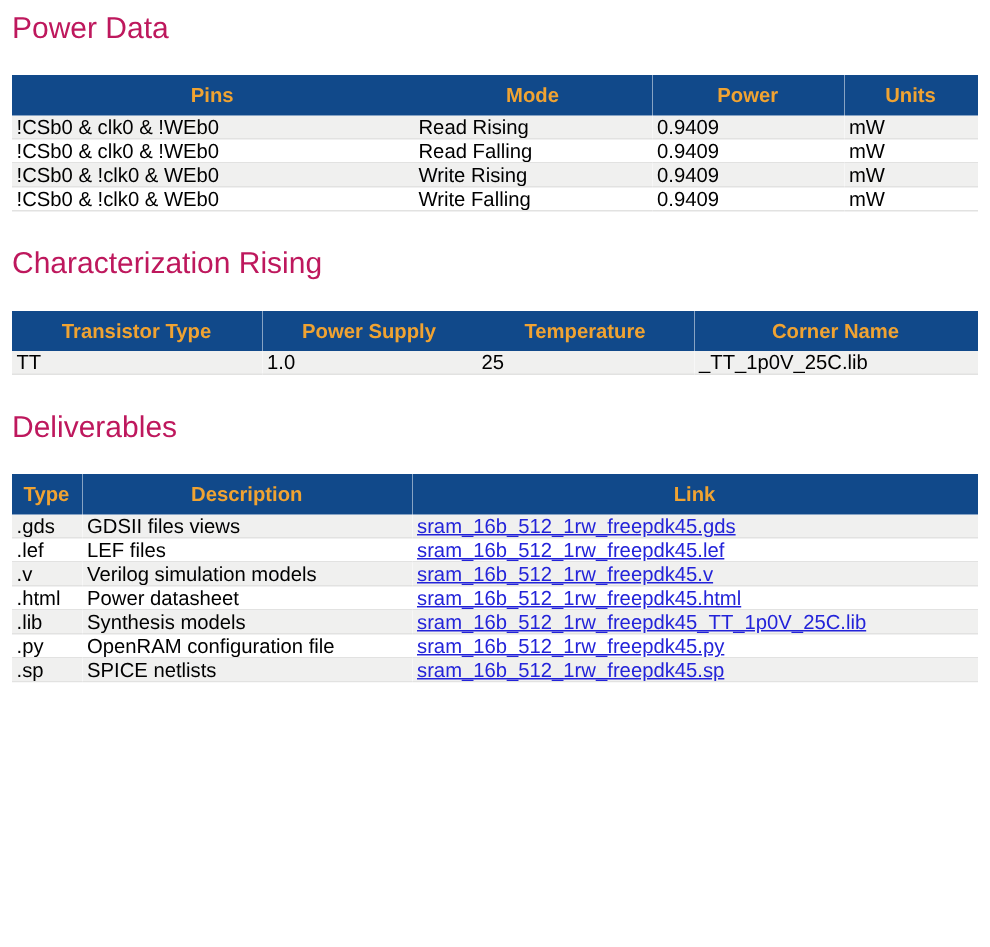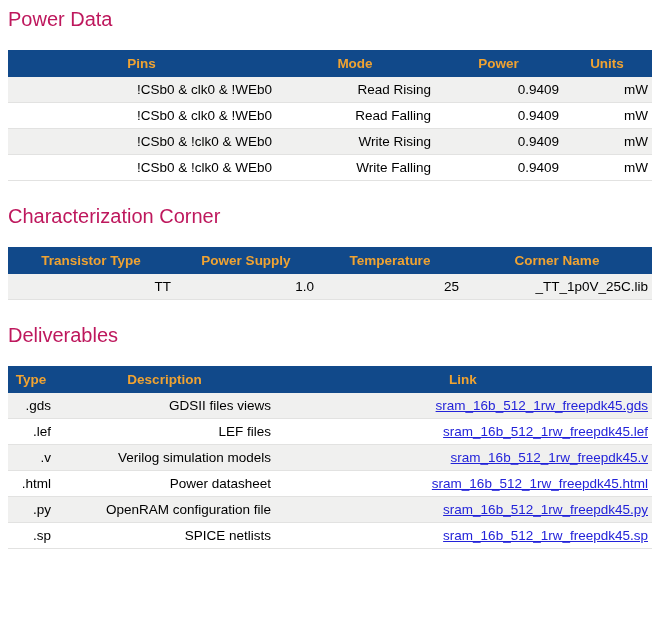--- a/index.html
+++ b/index.html
@@ -28,27 +28,26 @@
     color: #F0A332;
     font-weight: bold;
     font-size: 13.5px;
     text-align: center;
     height: 27px;
     padding: 0 4px 0 3px;
     overflow: hidden;
     white-space: nowrap;
   }
   tbody td {
-    height: 25px;
+    height: 15px;
     padding: 0 4px 0 3px;
     border-bottom: 1px solid #E2E2E1;
     overflow: hidden;
     white-space: nowrap;
     vertical-align: middle;
-    text-align: right;
   }
   tbody tr:nth-child(odd) { background: #F0F0EF; }
   tbody tr:nth-child(even) { background: #FFFFFF; }
   a { color: #2323D9; cursor: pointer; }
 
   
   .t1 col:nth-child(1){ width:268px; } .t1 col:nth-child(2){ width:159px; }
   .t1 col:nth-child(3){ width:128px; } .t1 col:nth-child(4){ width:89px; }
 
   .t2 col:nth-child(1){ width:167px; } .t2 col:nth-child(2){ width:143px; }
@@ -100,21 +99,21 @@
           <td>!CSb0 &amp; !clk0 &amp; WEb0</td>
           <td>Write Falling</td>
           <td>0.9409</td>
           <td>mW</td>
         </tr>
       </tbody>
     </table>
 </section>
 
 <section>
-  <h2>Characterization Corner</h2>
+  <h2>Characterization Rising</h2>
   <table class="t2">
     <colgroup>
         <col>
         <col>
         <col>
         <col>
       </colgroup>
   <thead>
         <tr>
           <th>Transistor Type</th>
@@ -164,20 +163,25 @@
           <td>.v</td>
           <td>Verilog simulation models</td>
           <td><a href="#">sram_16b_512_1rw_freepdk45.v</a></td>
         </tr>
         <tr>
           <td>.html</td>
           <td>Power datasheet</td>
           <td><a href="#">sram_16b_512_1rw_freepdk45.html</a></td>
         </tr>
         <tr>
+          <td>.lib</td>
+          <td>Synthesis models</td>
+          <td><a href="#">sram_16b_512_1rw_freepdk45_TT_1p0V_25C.lib</a></td>
+        </tr>
+        <tr>
           <td>.py</td>
           <td>OpenRAM configuration file</td>
           <td><a href="#">sram_16b_512_1rw_freepdk45.py</a></td>
         </tr>
         <tr>
           <td>.sp</td>
           <td>SPICE netlists</td>
           <td><a href="#">sram_16b_512_1rw_freepdk45.sp</a></td>
         </tr>
       </tbody>

